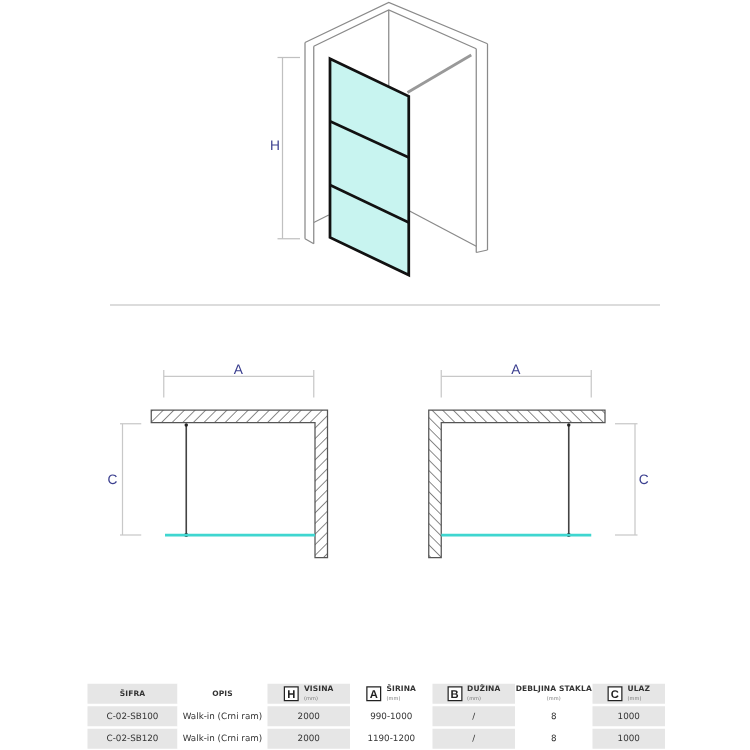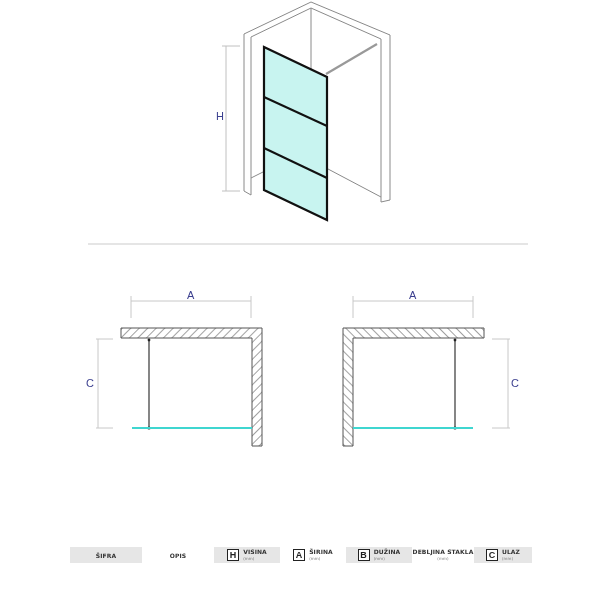--- a/index.html
+++ b/index.html
@@ -177,14 +177,32 @@
           <span class="letter-box">C</span>
           <span class="hdr-text">
               <span>ULAZ</span>
               <span class="unit">(mm)</span>
             </span>
         </div>
       </th>
     </tr>
   </thead>
   <tbody>
+    <tr>
+      <td class="g">C-02-SB100</td>
+      <td class="w">Walk-in (Crni ram)</td>
+      <td class="g">2000</td>
+      <td class="w">990-1000</td>
+      <td class="g">/</td>
+      <td class="w">8</td>
+      <td class="g">1000</td>
+    </tr>
+    <tr>
+      <td class="g">C-02-SB120</td>
+      <td class="w">Walk-in (Crni ram)</td>
+      <td class="g">2000</td>
+      <td class="w">1190-1200</td>
+      <td class="g">/</td>
+      <td class="w">8</td>
+      <td class="g">1000</td>
+    </tr>
   </tbody>
 </table>
 
 </body></html>

